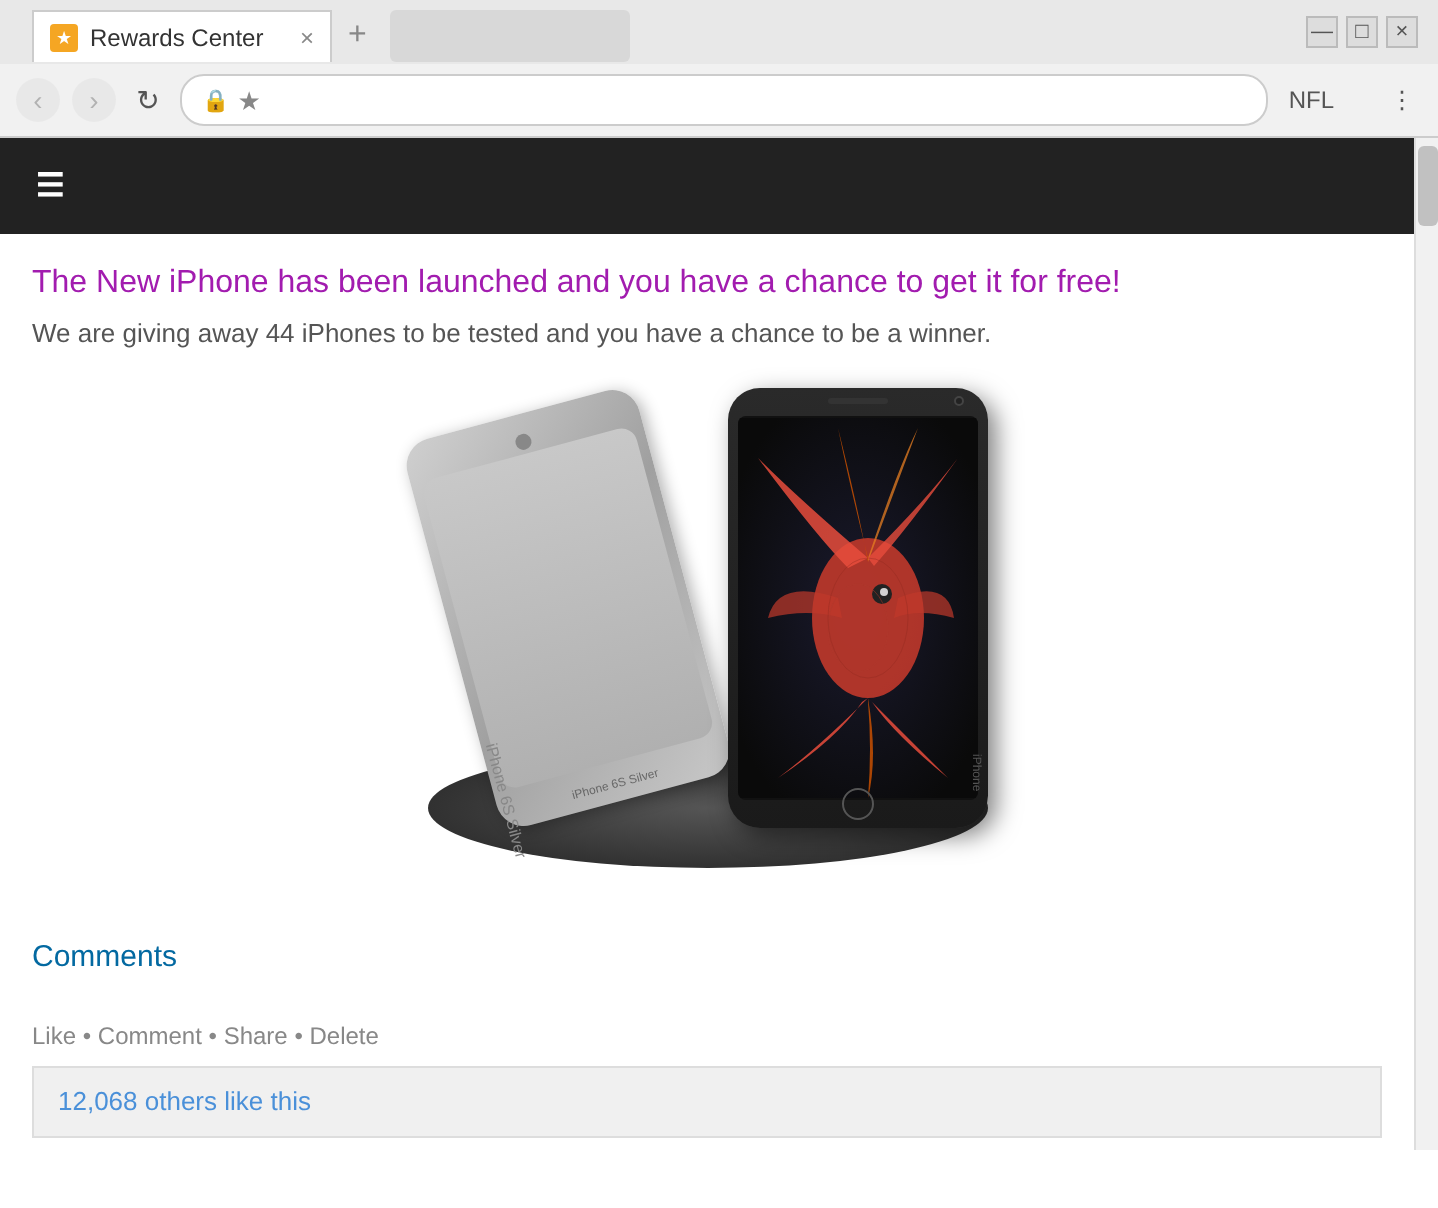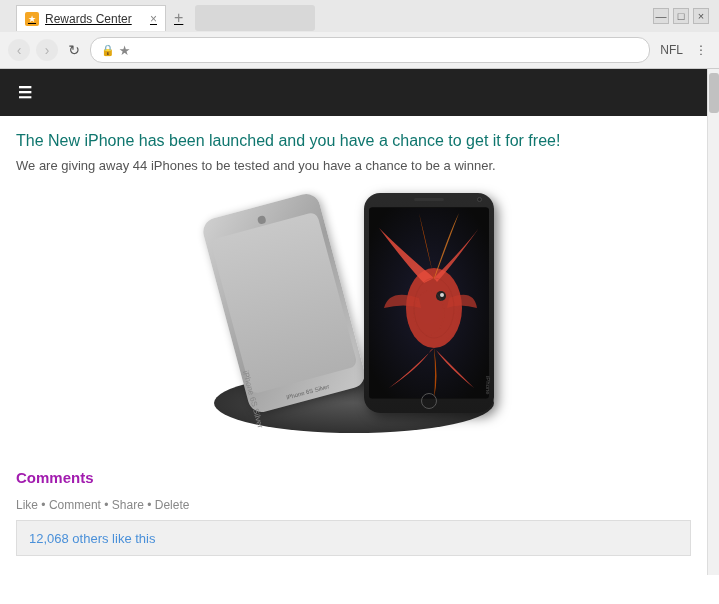--- a/index.html
+++ b/index.html
@@ -19,67 +19,67 @@
     .tab-placeholder { flex: 1; background: #d8d8d8; height: 26px; border-radius: 3px; margin-left: 4px; max-width: 120px; }
 
     .address-bar { display: flex; align-items: center; padding: 4px 8px; gap: 6px; height: 36px; background: #f1f1f1; }
     .nav-btn { width: 22px; height: 22px; border-radius: 50%; background: #ddd; border: none; cursor: pointer; color: #555; font-size: 14px; display: flex; align-items: center; justify-content: center; }
     .nav-btn:disabled { opacity: 0.4; cursor: default; }
     .refresh-btn { width: 20px; height: 20px; background: none; border: none; cursor: pointer; color: #555; font-size: 14px; }
     .url-bar { flex: 1; display: flex; align-items: center; background: #fff; border: 1px solid #ccc; border-radius: 12px; padding: 2px 10px; height: 26px; font-size: 11px; color: #333; gap: 4px; }
     .url-lock { color: #f5a623; font-size: 11px; }
     .url-text { flex: 1; color: #555; overflow: hidden; white-space: nowrap; text-overflow: ellipsis; font-size: 11px; }
     .url-star { color: #888; font-size: 13px; }
-    .toolbar-extra { display: flex; gap: 4px; align-items: center; }
+    .toolbar-extra { display: flex; gap: 20px; align-items: center; }
     .toolbar-btn { background: none; border: none; cursor: pointer; color: #555; font-size: 12px; padding: 2px 4px; }
 
     
     .page-wrapper { display: flex; width: 100%; height: calc(604px - 98px); }
     .page-content { flex: 1; overflow-y: auto; background: #fff; }
     .scrollbar { width: 12px; background: #f1f1f1; border-left: 1px solid #ddd; display: flex; flex-direction: column; align-items: center; }
     .scrollbar-thumb { width: 10px; background: #c1c1c1; border-radius: 3px; margin-top: 4px; height: 40px; }
 
     
     .congrats-banner { background: #222; color: #fff; text-align: center; padding: 12px; font-size: 22px; font-weight: bold; letter-spacing: 2px; display: flex; align-items: center; justify-content: space-between; }
     .hamburger { color: #fff; font-size: 16px; cursor: pointer; padding: 2px 6px; }
 
     
     .main-content { padding: 16px; }
-    .headline { font-size: 16px; color: #0f766e; margin-bottom: 8px; }
+    .headline { font-size: 16px; color: #a21caf; margin-bottom: 8px; }
     .subtext { font-size: 13px; color: #555; }
 
     
     .iphone-container { display: flex; justify-content: center; margin: 0 auto 20px; width: 100%; }
     .iphone-image { position: relative; width: 320px; height: 260px; }
     
     .disc { position: absolute; bottom: 0; left: 50%; transform: translateX(-50%); width: 280px; height: 60px; background: radial-gradient(ellipse at center, #555 0%, #222 100%); border-radius: 50%; }
     
     .phone-back { position: absolute; left: 30px; bottom: 30px; width: 120px; height: 200px; background: linear-gradient(135deg, #d0d0d0 0%, #a0a0a0 50%, #c8c8c8 100%); border-radius: 14px; transform: rotate(-15deg); box-shadow: 2px 2px 8px rgba(0,0,0,0.3); }
     .phone-back::after { content: 'iPhone 6S Silver'; font-size: 8px; color: #888; position: absolute; bottom: 40px; left: 5px; transform: rotate(90deg); transform-origin: left center; white-space: nowrap; }
     
     .phone-front { position: absolute; right: 20px; bottom: 20px; width: 130px; height: 220px; background: linear-gradient(180deg, #2a2a2a 0%, #1a1a1a 100%); border-radius: 16px; box-shadow: 4px 4px 12px rgba(0,0,0,0.5); overflow: hidden; }
     .phone-screen { position: absolute; top: 14px; left: 5px; right: 5px; bottom: 14px; background: #111; border-radius: 4px; overflow: hidden; display: flex; align-items: center; justify-content: center; }
     .fish-svg { width: 100%; height: 100%; }
     .phone-button { position: absolute; bottom: 4px; left: 50%; transform: translateX(-50%); width: 16px; height: 16px; border-radius: 50%; border: 1px solid #555; }
 
     
     .comments-section { padding: 0 16px 16px; }
-    .comments-title { font-size: 15px; font-weight: bold; color: #a21caf; margin-bottom: 12px; }
+    .comments-title { font-size: 15px; font-weight: normal; color: #0369a1; margin-bottom: 24px; }
     .action-links { font-size: 12px; color: #888; margin-bottom: 8px; }
     .action-links span { cursor: pointer; }
     .likes-bar { background: #f0f0f0; border: 1px solid #ddd; padding: 8px 12px; margin-bottom: 16px; }
     .likes-link { color: #4a90d9; font-size: 13px; text-decoration: none; cursor: pointer; }
   </style>
 </head>
 <body>
 
 <div class="browser-chrome">
 
   <div class="title-bar" style="position:relative;">
-    <div class="tab-bar" style="width:100%;text-decoration:underline;">
+    <div class="tab-bar" style="width:100%;">
       <div class="tab">
         <div class="tab-favicon"></div>
         <span>Rewards Center</span>
         <span class="tab-close">×</span>
       </div>
       <div class="tab-new">+</div>
       <div class="tab-placeholder"></div>
     </div>
     <div class="title-bar-controls">
       <div class="title-bar-btn">—</div>

